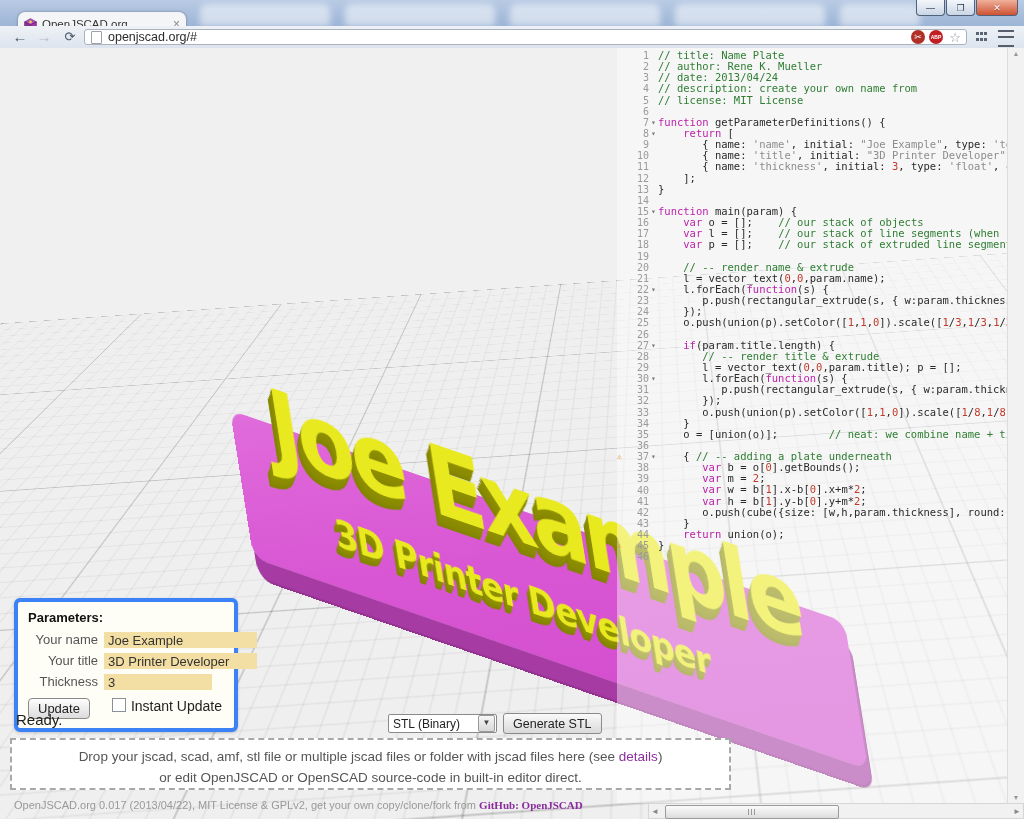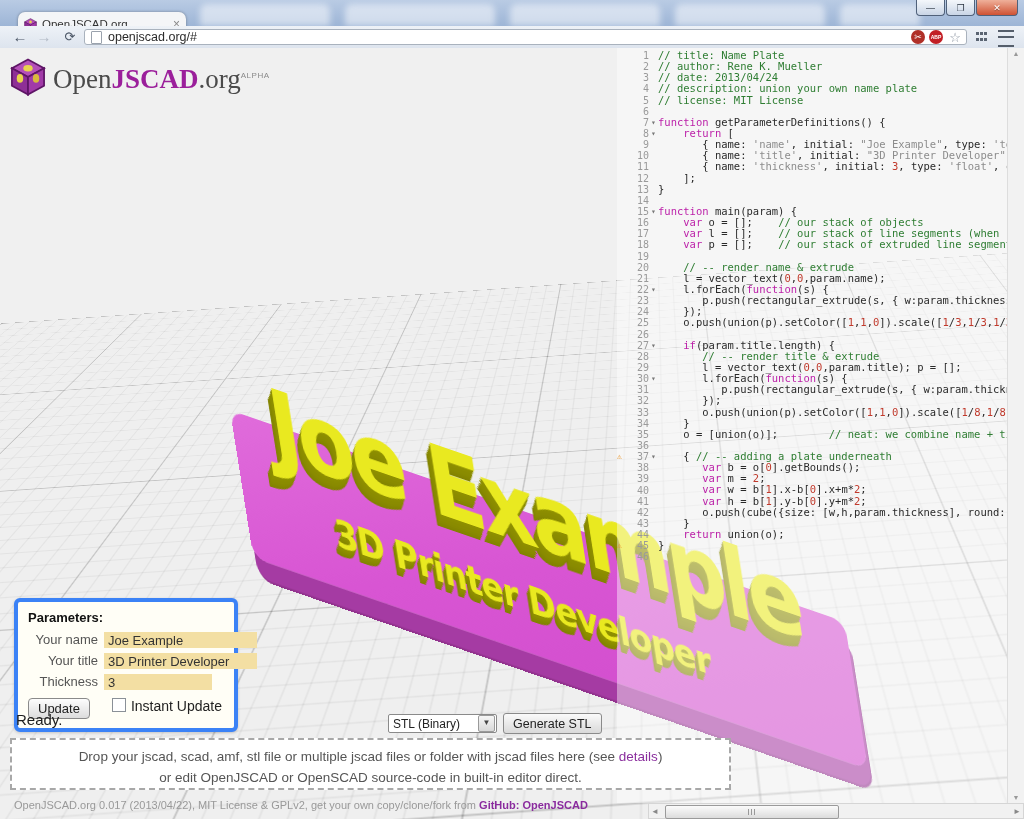--- a/index.html
+++ b/index.html
@@ -137,21 +137,21 @@
     background:linear-gradient(#f6f6f6,#d8d8d8);font-size:8px;color:#444;text-align:center;
     line-height:14px;flex:0 0 auto;}
   .gen-btn{position:absolute;left:503px;top:665px;height:21px;padding:0 9px;font-size:12.5px;
     color:#222;border:1px solid #8a8a8a;border-radius:3px;
     background:linear-gradient(#fafafa,#d9d9d9);font-family:"Liberation Sans",sans-serif;}
   .dropzone{position:absolute;left:10px;top:690px;width:721px;height:52px;background:#fff;
     border:2px dashed #a8a8a8;border-radius:0;box-sizing:border-box;
     text-align:center;font-size:13.5px;color:#555;padding-top:7px;line-height:1.55;}
   .dz-link{color:#8b2f9e;}
   .footerline{position:absolute;left:14px;top:751px;font-size:11px;color:#999;}
-  .footer-link{color:#8a2b9e;font-weight:bold;}
+  .footer-link{color:#8a2b9e;font-weight:bold;font-family:Liberation Serif, serif;}
 </style>
 </head>
 <body>
 
 <div class="titlebar">
   <div class="blur-tab" style="left:200px;width:130px"></div>
   <div class="blur-tab" style="left:345px;width:150px"></div>
   <div class="blur-tab" style="left:510px;width:150px"></div>
   <div class="blur-tab" style="left:675px;width:150px"></div>
   <div class="blur-tab" style="left:840px;width:80px"></div>
@@ -215,21 +215,21 @@
         <pre class="ctext"><span class="tok-com">// author: Rene K. Mueller</span></pre>
       </div>
       <div class="code-row">
         <span class="lnum">3</span>
         <span class="fold-ico"></span>
         <pre class="ctext"><span class="tok-com">// date: 2013/04/24</span></pre>
       </div>
       <div class="code-row">
         <span class="lnum">4</span>
         <span class="fold-ico"></span>
-        <pre class="ctext"><span class="tok-com">// description: union your own name plate</span></pre>
+        <pre class="ctext"><span class="tok-com">// description: create your own name from</span></pre>
       </div>
       <div class="code-row">
         <span class="lnum">5</span>
         <span class="fold-ico"></span>
         <pre class="ctext"><span class="tok-com">// license: MIT License</span></pre>
       </div>
       <div class="code-row">
         <span class="lnum">6</span>
         <span class="fold-ico"></span>
         <pre class="ctext"></pre>
@@ -441,31 +441,20 @@
   <div class="vscroll">
     <div class="up">▲</div>
     <div class="down">▼</div>
   </div>
   <div class="hscroll">
     <div class="left">◄</div>
     <div class="hthumb"></div>
     <div class="right">►</div>
   </div>
 
-  <div class="logo">
-    <svg width="36" height="38" viewBox="0 0 24 26">
-      <polygon points="12,1 23,7 12,13 1,7" fill="#b44fb8" stroke="#5e1566" stroke-width="1.2"></polygon>
-      <polygon points="1,7 12,13 12,25 1,19" fill="#8e2f96" stroke="#5e1566" stroke-width="1.2"></polygon>
-      <polygon points="23,7 12,13 12,25 23,19" fill="#a13aa8" stroke="#5e1566" stroke-width="1.2"></polygon>
-      <ellipse cx="12" cy="7" rx="3.2" ry="2.2" fill="#e8d44c"></ellipse>
-      <ellipse cx="6.5" cy="14" rx="2.2" ry="3" fill="#e8d44c"></ellipse>
-      <ellipse cx="17.5" cy="14" rx="2.2" ry="3" fill="#d9b93c"></ellipse>
-    </svg>
-    <div class="logo-text"><span>Open</span><span class="jscad">JSCAD</span><span>.org</span><span class="alpha">ALPHA</span></div>
-  </div>
 
   <div class="params">
     <div class="params-title">Parameters:</div>
     <div id="param-rows">
         <div class="prow">
           <span class="plabel">Your name</span>
           <input class="pinput" type="text" value="Joe Example" style="width: 145px;">
         </div>
         <div class="prow">
           <span class="plabel">Your title</span>

